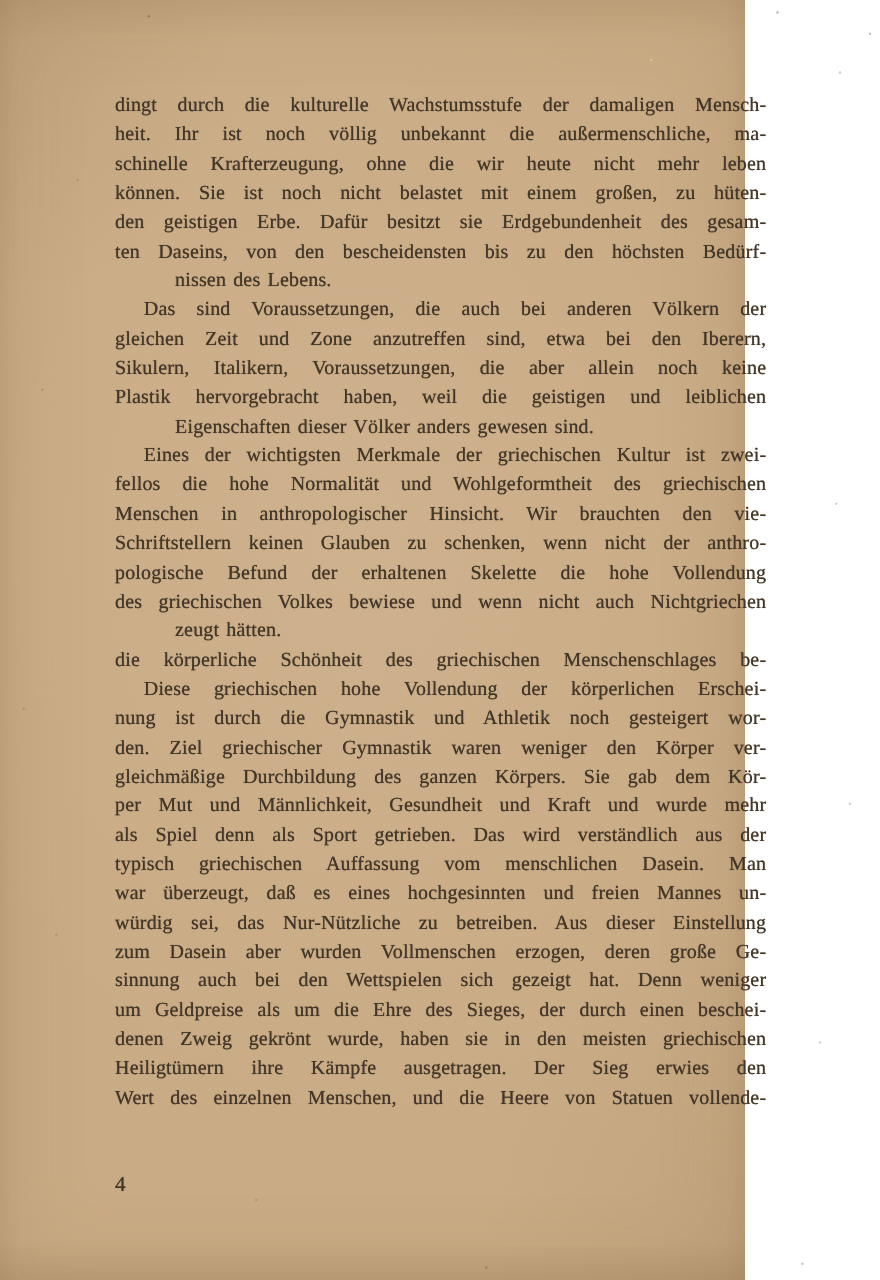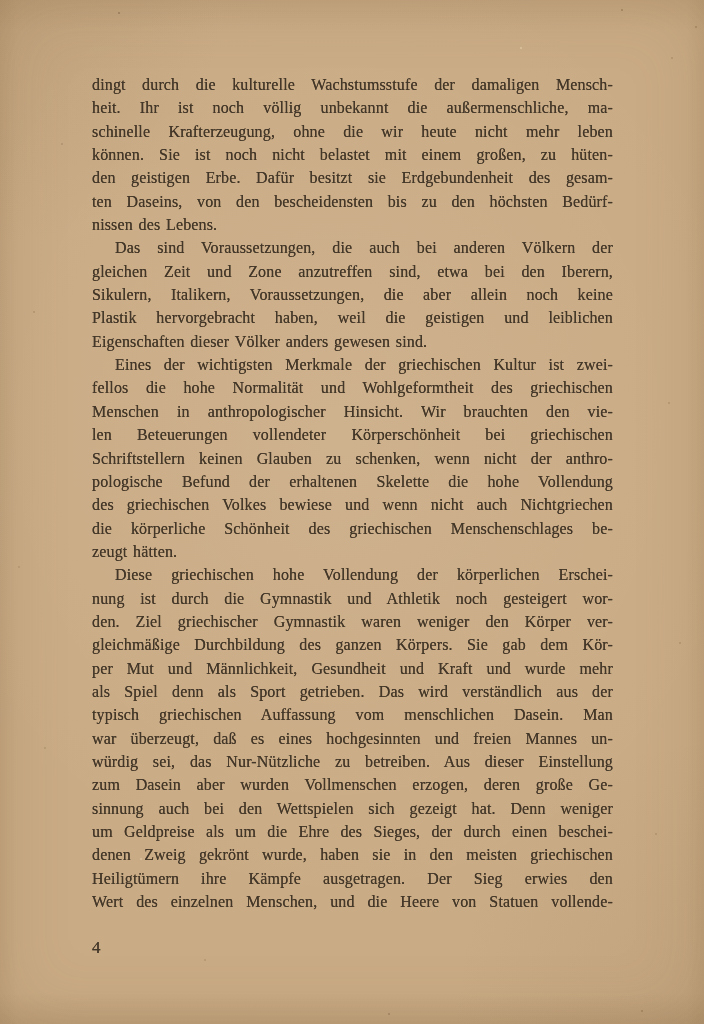--- a/index.html
+++ b/index.html
@@ -4,21 +4,21 @@
 <style>
   html, body {
     margin: 0;
     padding: 0;
     width: 704px;
     height: 1024px;
     overflow: hidden;
   }
   .paper {
     position: relative;
-    width: 704px;
+    width: 596px;
     height: 1024px;
     background-color: #c9ab85;
     background-image:
       radial-gradient(ellipse 90% 70% at 48% 42%, rgba(255,240,214,0.10), rgba(255,240,214,0) 70%),
       radial-gradient(ellipse 40% 30% at 0% 0%, rgba(116,88,54,0.10), rgba(116,88,54,0) 80%),
       radial-gradient(ellipse 45% 35% at 100% 100%, rgba(116,88,54,0.09), rgba(116,88,54,0) 80%),
       linear-gradient(180deg, rgba(120,90,55,0.08) 0%, rgba(120,90,55,0) 3%, rgba(120,90,55,0) 97%, rgba(120,90,55,0.14) 100%),
       linear-gradient(90deg, rgba(120,90,55,0.08) 0%, rgba(120,90,55,0) 2.5%, rgba(120,90,55,0) 97.5%, rgba(120,90,55,0.08) 100%);
     box-shadow: inset 0 0 70px rgba(116,86,50,0.18);
     font-family: "Liberation Serif", "DejaVu Serif", serif;
@@ -61,20 +61,21 @@
     word-spacing: 1.5px;
     text-shadow: 0 0 0.6px rgba(62,48,32,0.85);
   }
   .line {
     text-align: justify;
     text-align-last: justify;
     white-space: normal;
   }
   .line.para-end {
     text-align-last: left;
+    margin-left: 48px;
   }
   .line.indent {
     text-indent: 23px;
   }
   .page-number {
     position: absolute;
     left: 92px;
     top: 938px;
     color: #433729;
     font-size: 17px;
@@ -95,26 +96,25 @@
       <div class="line">ten Daseins, von den bescheidensten bis zu den höchsten Bedürf-</div>
       <div class="line para-end">nissen des Lebens.</div>
       <div class="line indent">Das sind Voraussetzungen, die auch bei anderen Völkern der</div>
       <div class="line">gleichen Zeit und Zone anzutreffen sind, etwa bei den Iberern,</div>
       <div class="line">Sikulern, Italikern, Voraussetzungen, die aber allein noch keine</div>
       <div class="line">Plastik hervorgebracht haben, weil die geistigen und leiblichen</div>
       <div class="line para-end">Eigenschaften dieser Völker anders gewesen sind.</div>
       <div class="line indent">Eines der wichtigsten Merkmale der griechischen Kultur ist zwei-</div>
       <div class="line">fellos die hohe Normalität und Wohlgeformtheit des griechischen</div>
       <div class="line">Menschen in anthropologischer Hinsicht.  Wir brauchten den vie-</div>
-      <div class="line">len Beteuerungen vollendeter Körperschönheit bei griechischen</div>
       <div class="line">Schriftstellern keinen Glauben zu schenken, wenn nicht der anthro-</div>
       <div class="line">pologische Befund der erhaltenen Skelette die hohe Vollendung</div>
       <div class="line">des griechischen Volkes bewiese und wenn nicht auch Nichtgriechen</div>
+      <div class="line para-end">zeugt hätten.</div>
       <div class="line">die körperliche Schönheit des griechischen Menschenschlages be-</div>
-      <div class="line para-end">zeugt hätten.</div>
       <div class="line indent">Diese griechischen hohe Vollendung der körperlichen Erschei-</div>
       <div class="line">nung ist durch die Gymnastik und Athletik noch gesteigert wor-</div>
       <div class="line">den.  Ziel griechischer Gymnastik waren weniger den Körper ver-</div>
       <div class="line">gleichmäßige Durchbildung des ganzen Körpers.  Sie gab dem Kör-</div>
       <div class="line">per Mut und Männlichkeit, Gesundheit und Kraft und wurde mehr</div>
       <div class="line">als Spiel denn als Sport getrieben. Das wird verständlich aus der</div>
       <div class="line">typisch griechischen Auffassung vom menschlichen Dasein.  Man</div>
       <div class="line">war überzeugt, daß es eines hochgesinnten und freien Mannes un-</div>
       <div class="line">würdig sei, das Nur-Nützliche zu betreiben.  Aus dieser Einstellung</div>
       <div class="line">zum Dasein aber wurden Vollmenschen erzogen, deren große Ge-</div>

